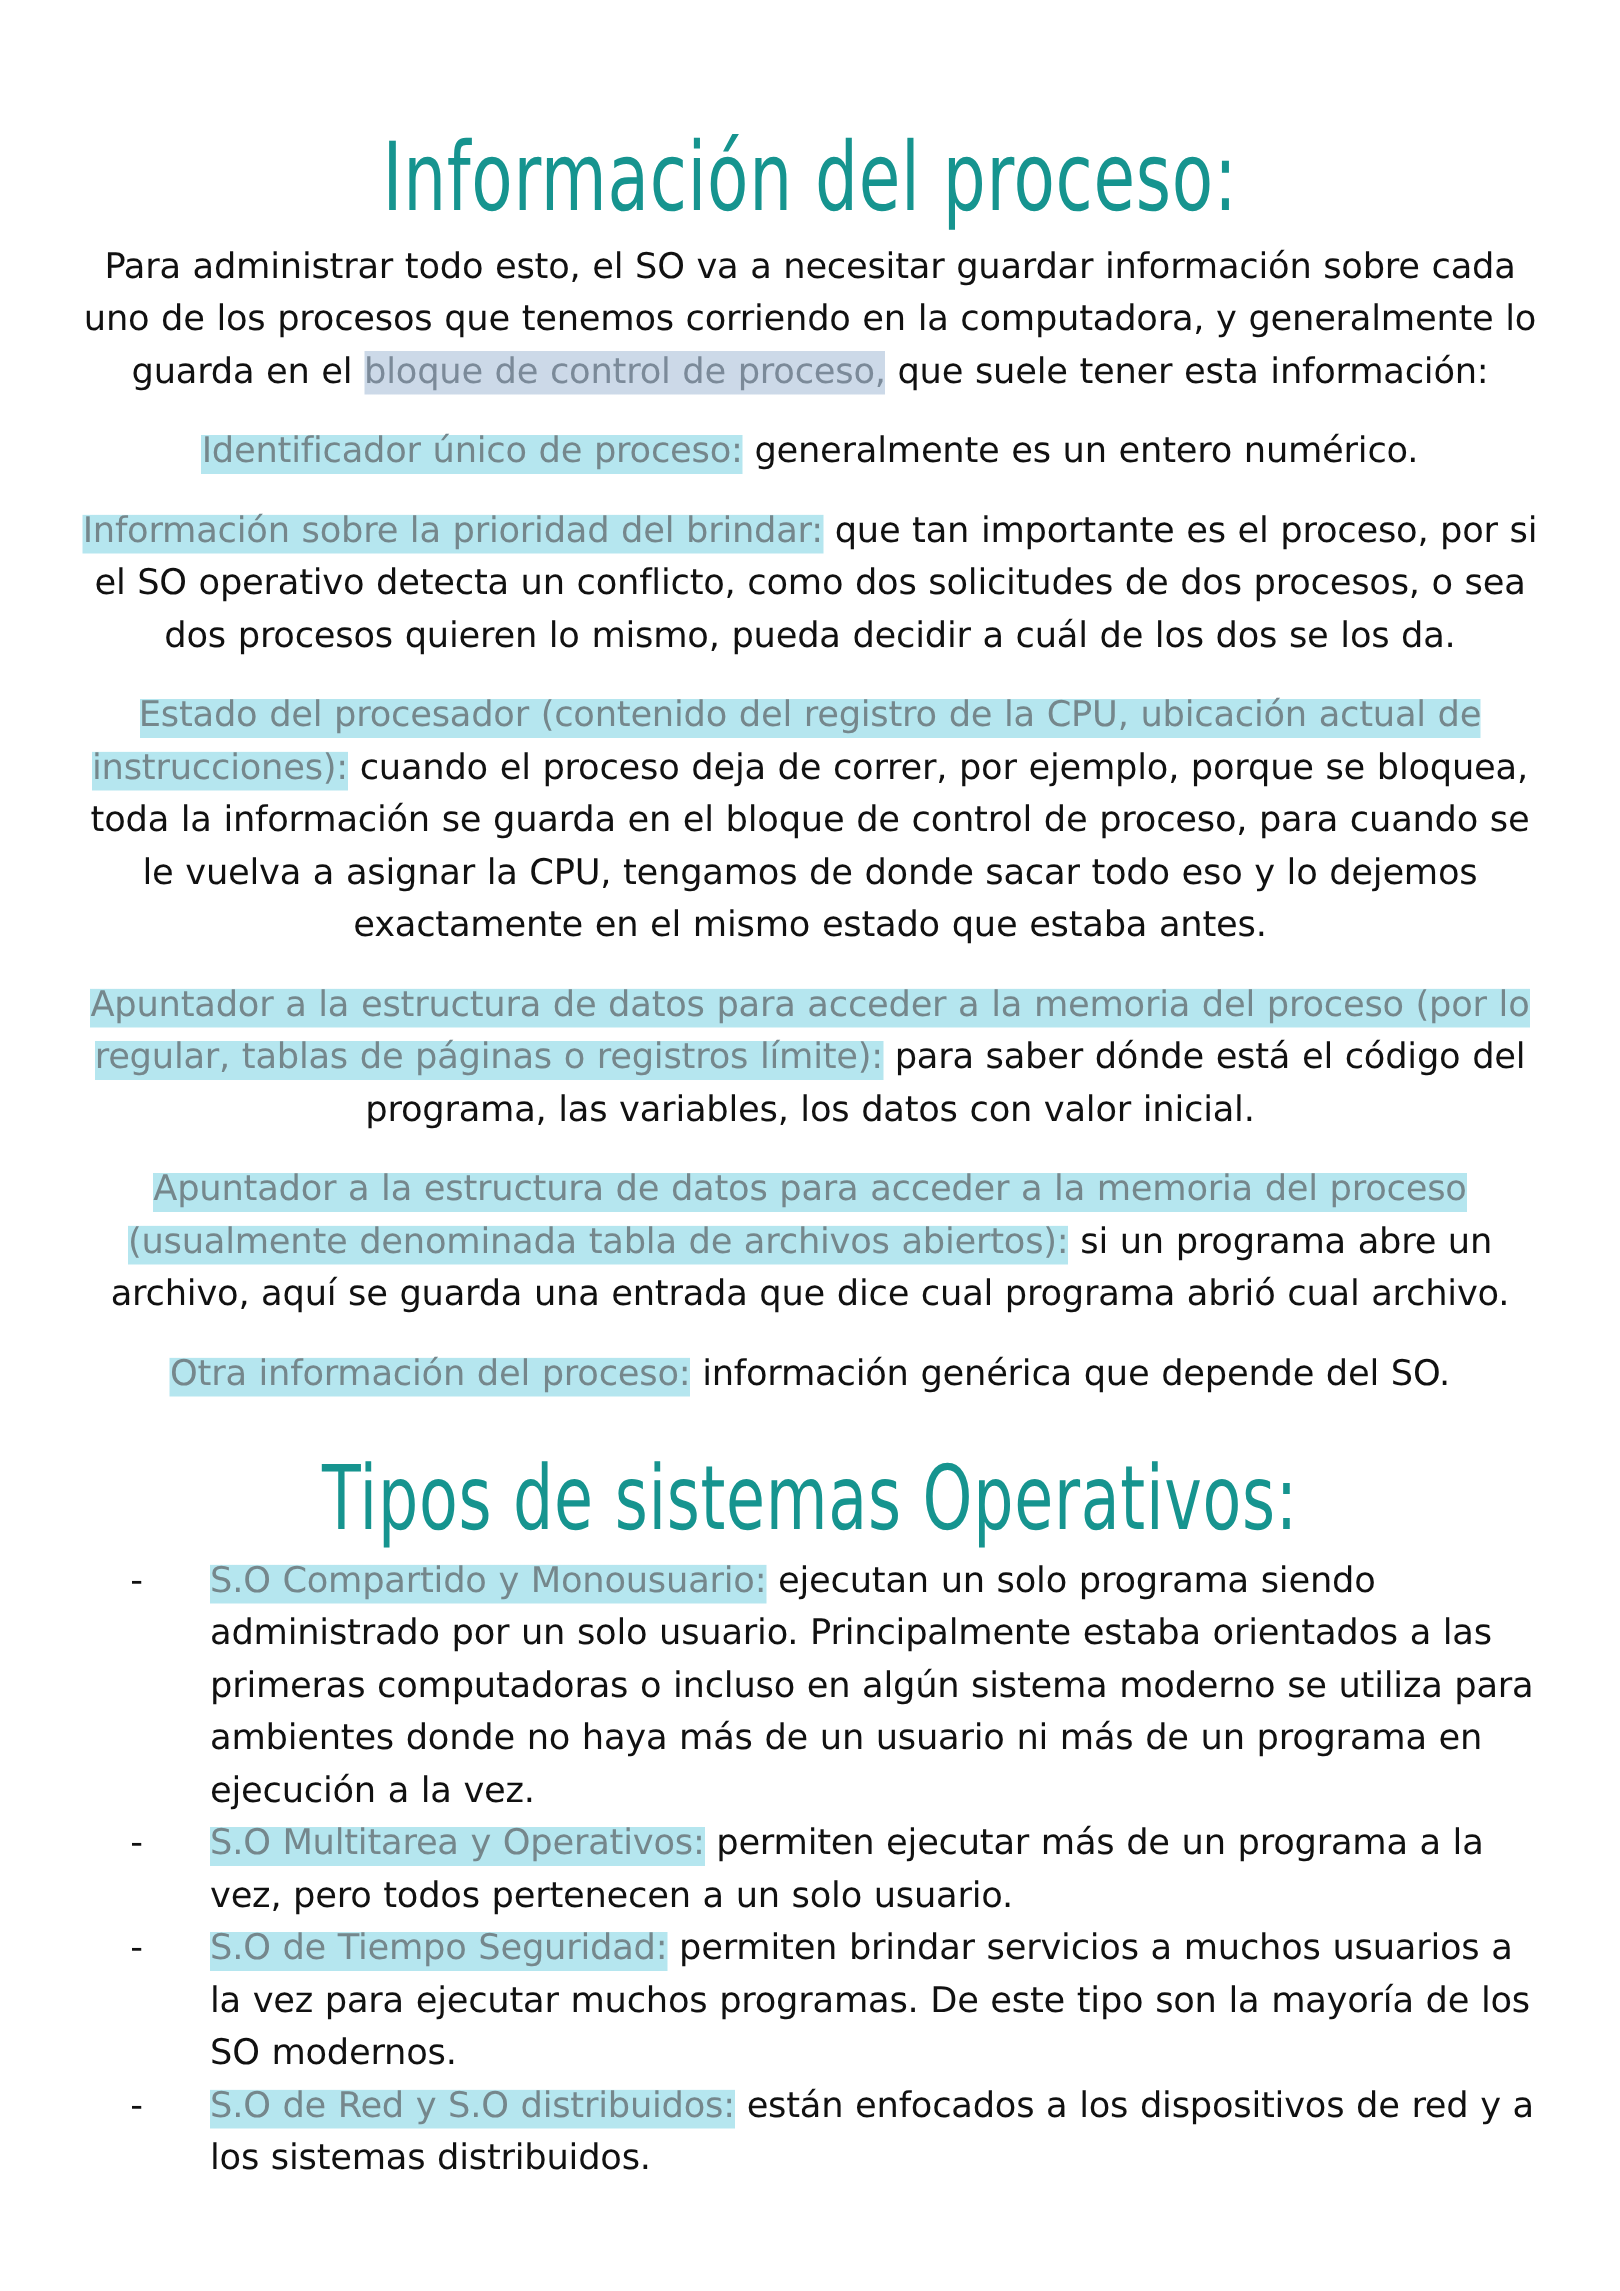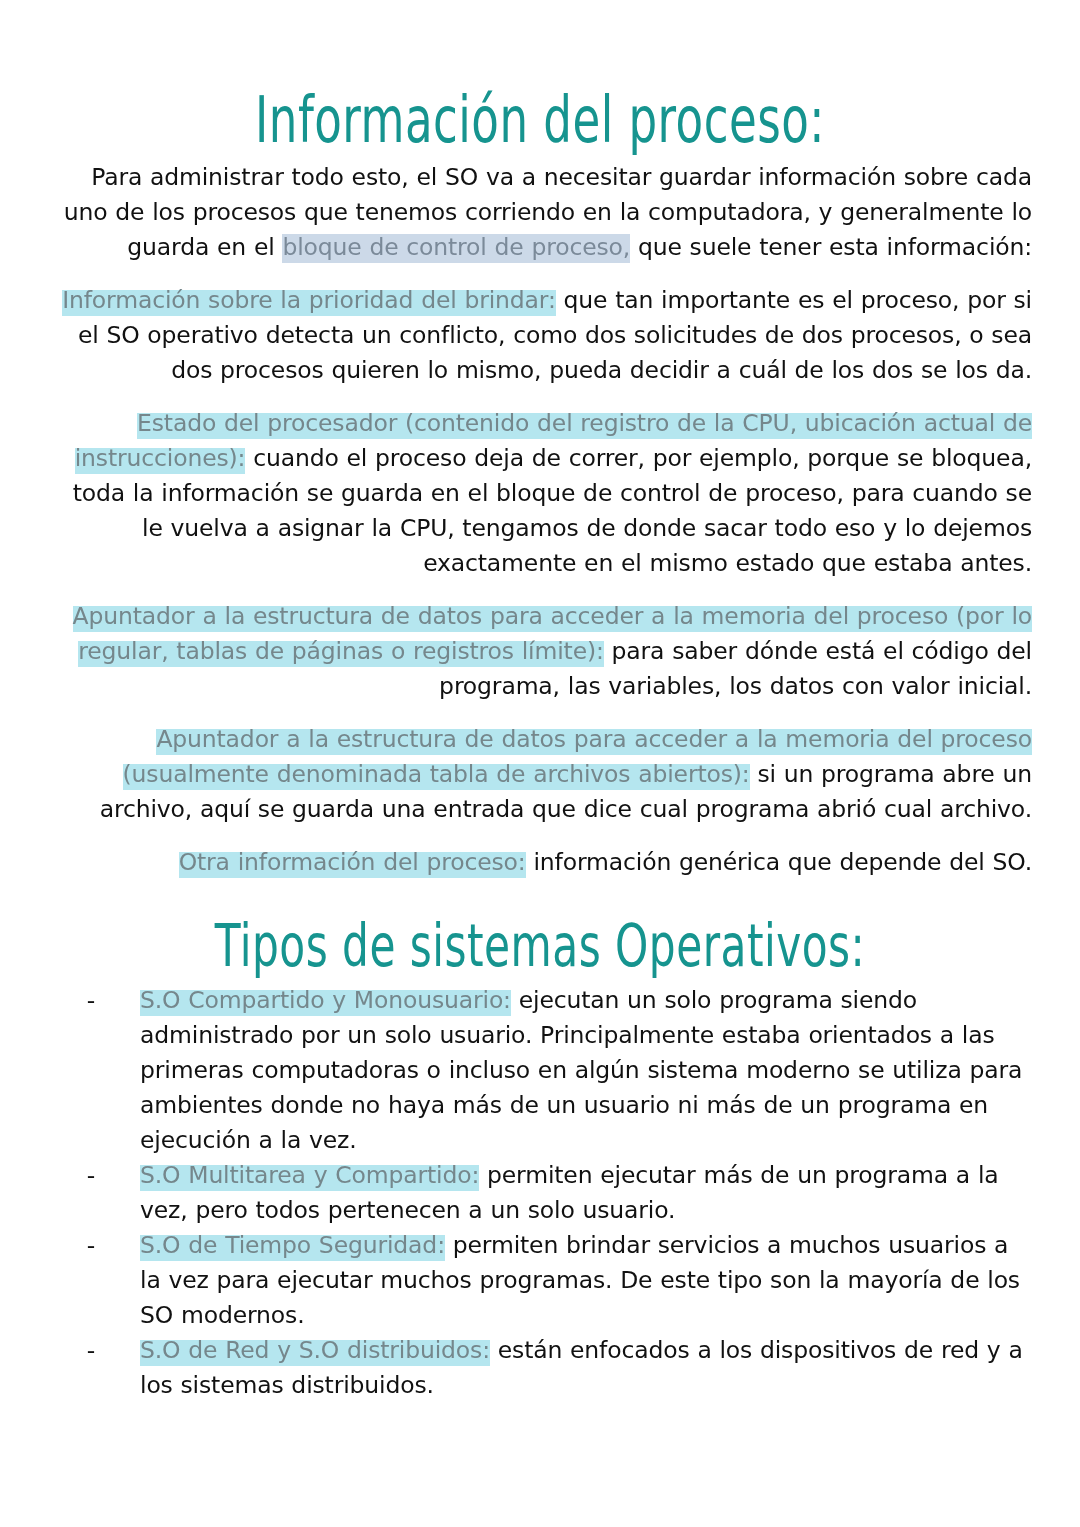--- a/index.html
+++ b/index.html
@@ -52,21 +52,21 @@
   .body-block {
     margin-top: 28px;
   }
   p.para {
     margin: 0 0 18px 0;
     font-size: 23.5px;
     line-height: 35px;
     color: #111111;
     font-family: "DejaVu Sans", "Liberation Sans", sans-serif;
     letter-spacing: -0.15px;
-    text-align: right;
+    text-align: center;
     word-spacing: 0.5px;
   }
   p.para:last-child { margin-bottom: 0; }
 
   
   .hl {
     color: #75878c;
     background: linear-gradient(to bottom,
         rgba(176,231,240,0) 0%,
         rgba(176,231,240,0) 16%,
@@ -119,41 +119,42 @@
 <body>
 
 <div class="page">
 
   <h1 class="heading heading-1">Información del proceso:</h1>
 
   <div class="body-block">
 
     <p class="para"><span>Para administrar todo esto, el SO va a necesitar guardar información sobre cada uno de los procesos que tenemos corriendo en la computadora, y generalmente lo guarda en el </span><span class="hl-blue">bloque de control de proceso,</span><span> que suele tener esta información:</span></p>
 
+    <p class="para"><span class="hl">Identificador único de proceso:</span><span> generalmente es un entero numérico.</span></p>
 
     <p class="para"><span class="hl">Información sobre la prioridad del brindar:</span><span> que tan importante es el proceso, por si el SO operativo detecta un conflicto, como dos solicitudes de dos procesos, o sea dos procesos quieren lo mismo, pueda decidir a cuál de los dos se los da.</span></p>
 
     <p class="para"><span class="hl">Estado del procesador (contenido del registro de la CPU, ubicación actual de instrucciones):</span><span> cuando el proceso deja de correr, por ejemplo, porque se bloquea, toda la información se guarda en el bloque de control de proceso, para cuando se le vuelva a asignar la CPU, tengamos de donde sacar todo eso y lo dejemos exactamente en el mismo estado que estaba antes.</span></p>
 
     <p class="para"><span class="hl">Apuntador a la estructura de datos para acceder a la memoria del proceso (por lo regular, tablas de páginas o registros límite):</span><span> para saber dónde está el código del programa, las variables, los datos con valor inicial.</span></p>
 
     <p class="para"><span class="hl">Apuntador a la estructura de datos para acceder a la memoria del proceso (usualmente denominada tabla de archivos abiertos):</span><span> si un programa abre un archivo, aquí se guarda una entrada que dice cual programa abrió cual archivo.</span></p>
 
 
     <p class="para"><span class="hl">Otra información del proceso:</span><span> información genérica que depende del SO.</span></p>
 
   </div>
 
   <h1 class="heading heading-2">Tipos de sistemas Operativos:</h1>
 
   <ul class="os-list">
 
     <li><span class="dash">-</span><span class="hl">S.O Compartido y Monousuario:</span><span> ejecutan un solo programa siendo administrado por un solo usuario. Principalmente estaba orientados a las primeras computadoras o incluso en algún sistema moderno se utiliza para ambientes donde no haya más de un usuario ni más de un programa en ejecución a la vez.</span></li>
 
-    <li><span class="dash">-</span><span class="hl">S.O Multitarea y Compartido:</span><span> permiten ejecutar más de un programa a la vez, pero todos pertenecen a un solo usuario.</span></li>
+    <li><span class="dash">-</span><span class="hl">S.O Multitarea y Operativos:</span><span> permiten ejecutar más de un programa a la vez, pero todos pertenecen a un solo usuario.</span></li>
 
     <li><span class="dash">-</span><span class="hl">S.O de Tiempo Seguridad:</span><span> permiten brindar servicios a muchos usuarios a la vez para ejecutar muchos programas. De este tipo son la mayoría de los SO modernos.</span></li>
 
     <li><span class="dash">-</span><span class="hl">S.O de Red y S.O distribuidos:</span><span> están enfocados a los dispositivos de red y a los sistemas distribuidos.</span></li>
 
   </ul>
 
 </div>
 
 </body></html>

